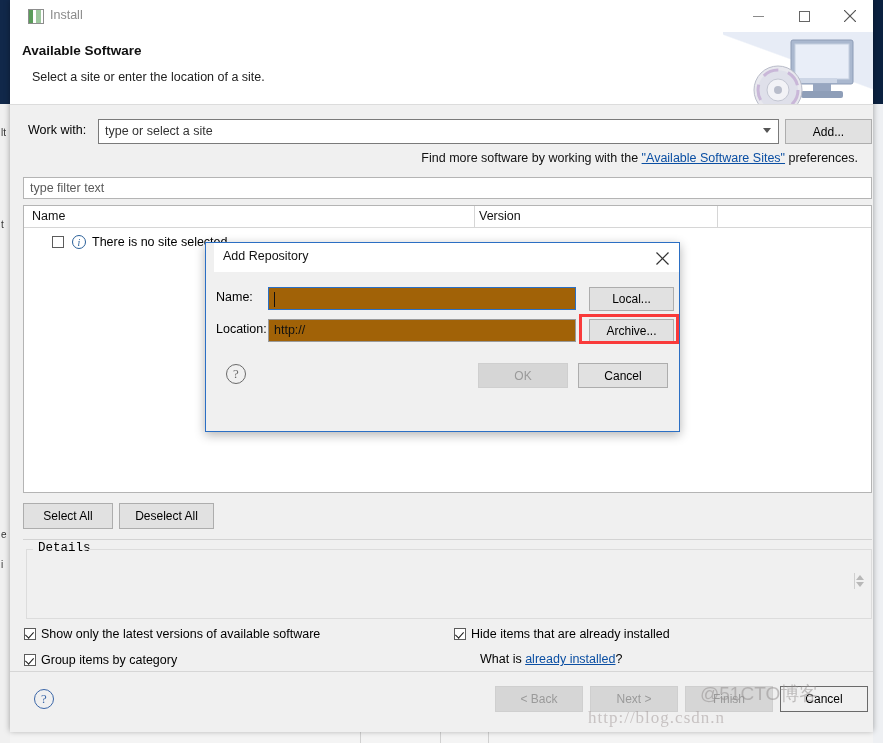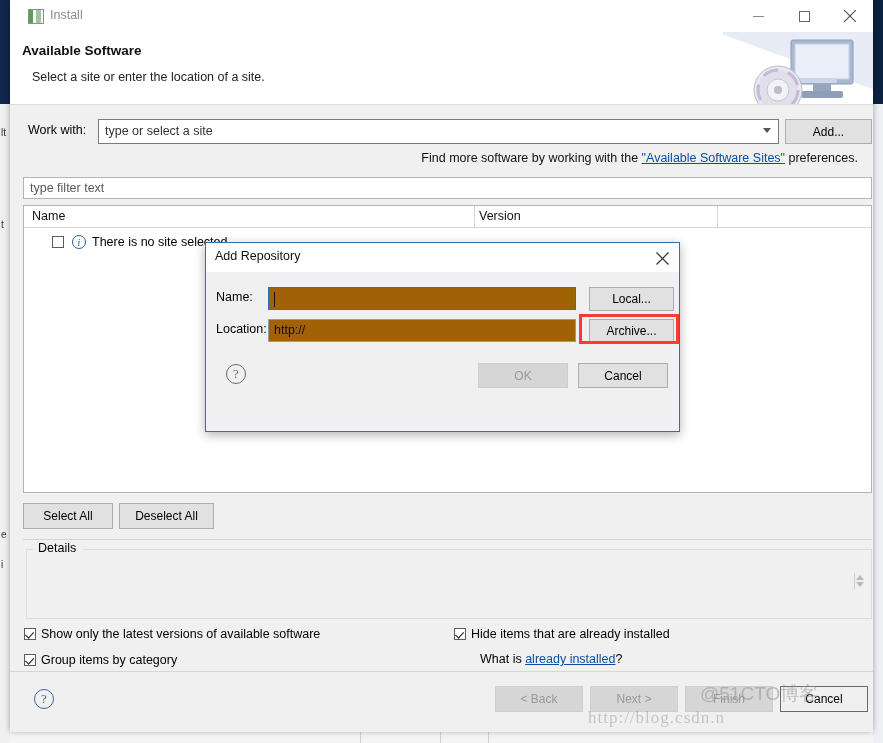--- a/index.html
+++ b/index.html
@@ -180,21 +180,21 @@
   .btn-deselall{ position: absolute; left: 109px; top: 398px; width: 95px; height: 26px; }
 
   .hr-sep {
     position: absolute; left: 13px; top: 434px; width: 849px; height: 1px;
     background: #d3d3d3;
   }
 
   
   .details {
     position: absolute; left: 16px; top: 444px; width: 846px; height: 70px;
-    border: 1px solid #dcdcdc; border-top: none; box-sizing: border-box;
+    border: 1px solid #dcdcdc; border-top: none; box-sizing: border-box; font-family: Liberation Mono, monospace;
   }
   .details::before {
     content: ""; position: absolute; left: 0; top: 0; width: 6px; height: 1px;
     background: #dcdcdc;
   }
   .details::after {
     content: ""; position: absolute; left: 56px; top: 0; right: 0; height: 1px;
     background: #dcdcdc;
   }
   .details-legend {
@@ -250,21 +250,21 @@
   .btn.disabled { background: #d6d6d6; border-color: #cfcfcf; color: #9a9a9a; }
 
   
   .dialog {
     position: absolute; left: 205px; top: 242px; width: 475px; height: 190px;
     background: #f0f0f0; border: 1px solid #2b6fc4;
     box-shadow: 0 3px 10px rgba(0,0,0,.30);
     box-sizing: border-box;
   }
   .dlg-title {
-    position: relative; height: 29px; background: #fff;
+    position: relative; height: 29px; background: #fff; margin-left: 8px;
   }
   .dlg-title .t {
     position: absolute; left: 9px; top: 6px; font-size: 12.5px; color: #111;
   }
   .dlg-close {
     position: absolute; right: 6px; top: 4px; width: 22px; height: 22px;
     display: flex; align-items: center; justify-content: center; color: #222;
   }
   .dlg-lbl { position: absolute; font-size: 12.5px; }
   .dlg-lbl-name { left: 10px; top: 47px; }

